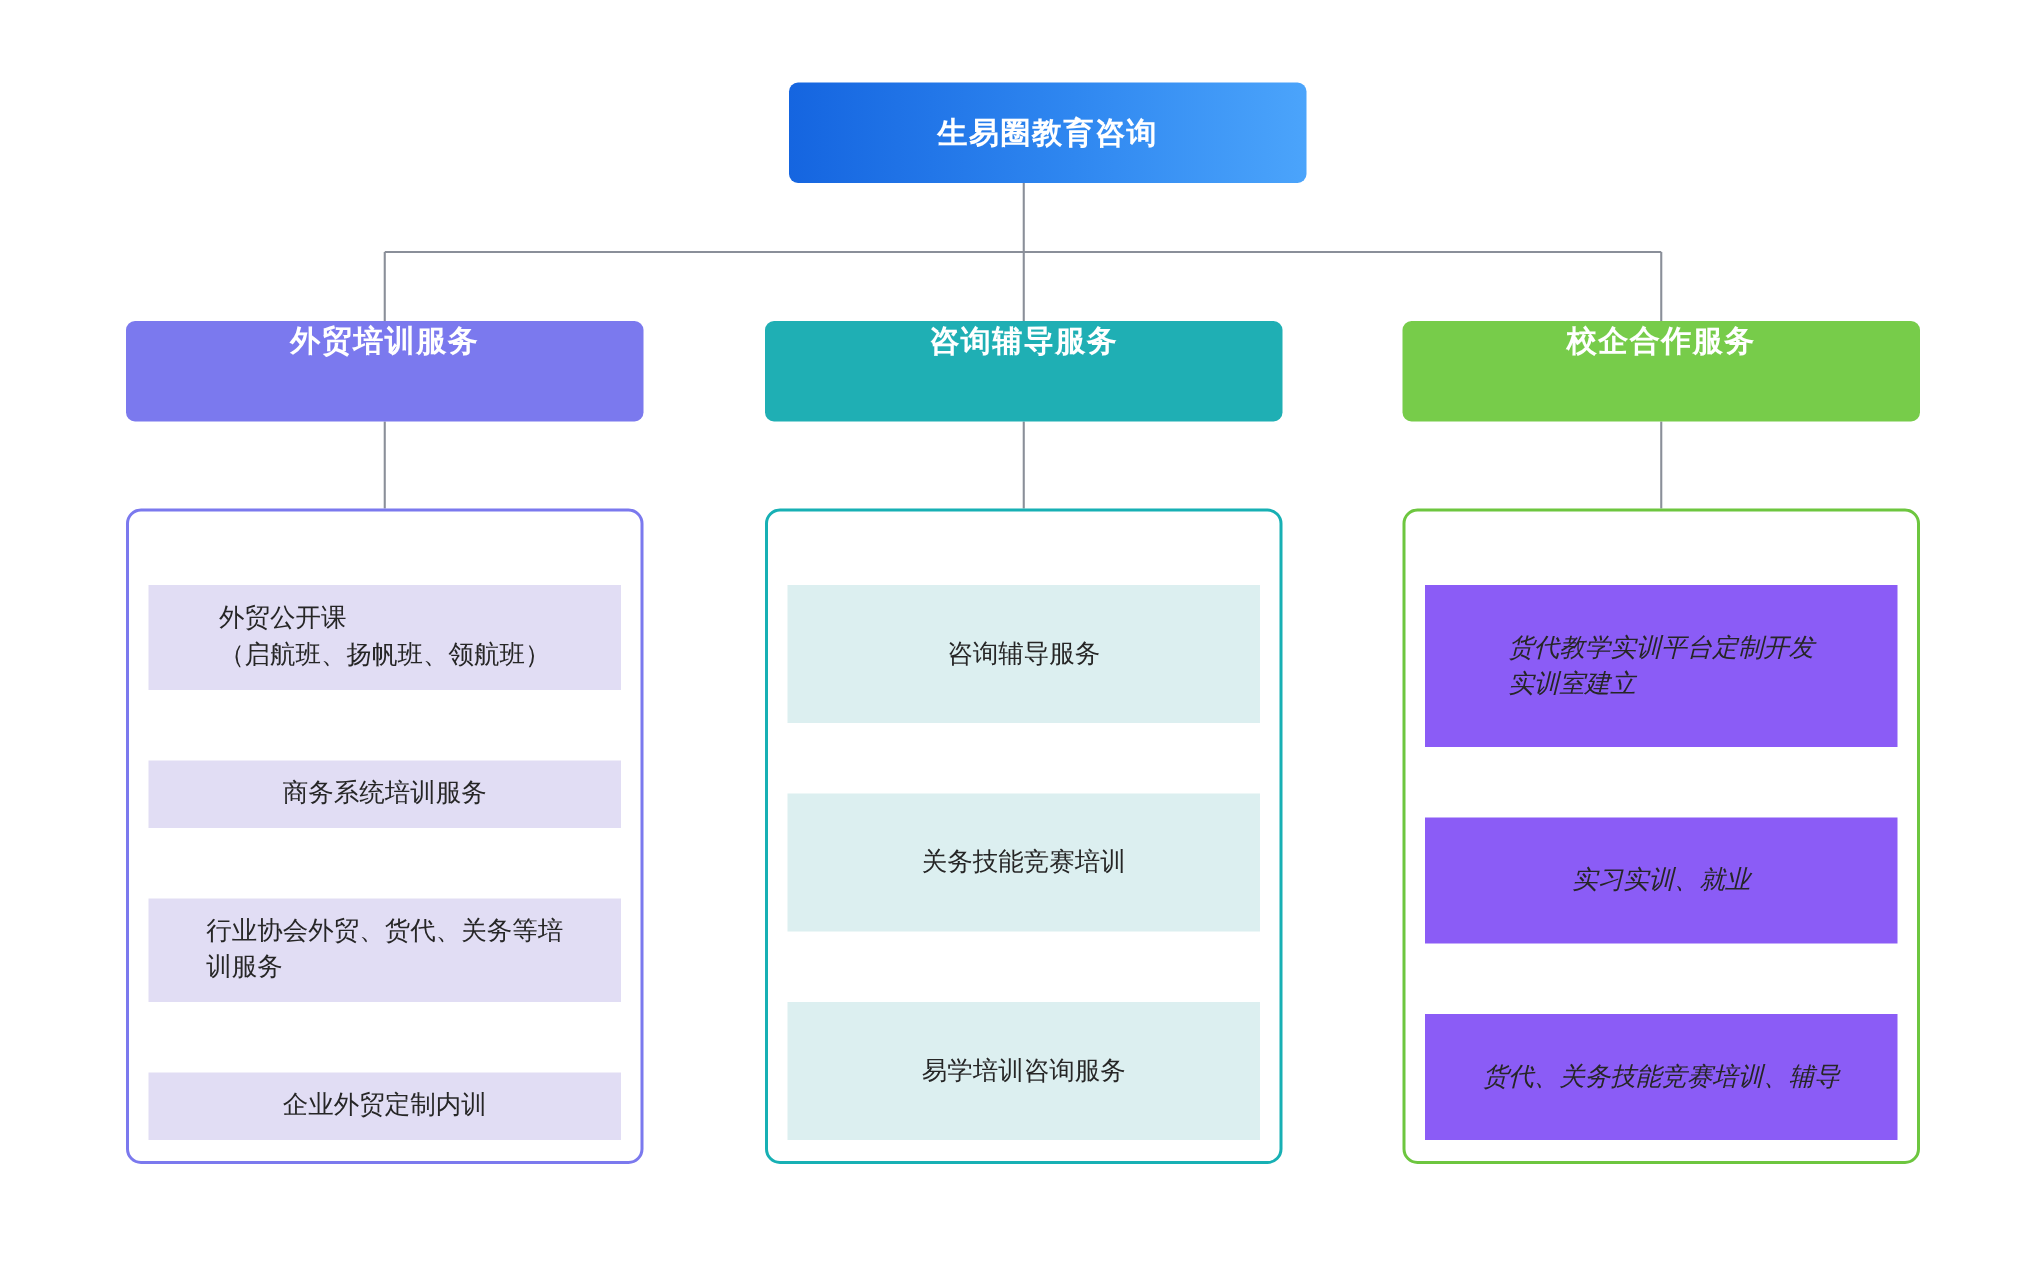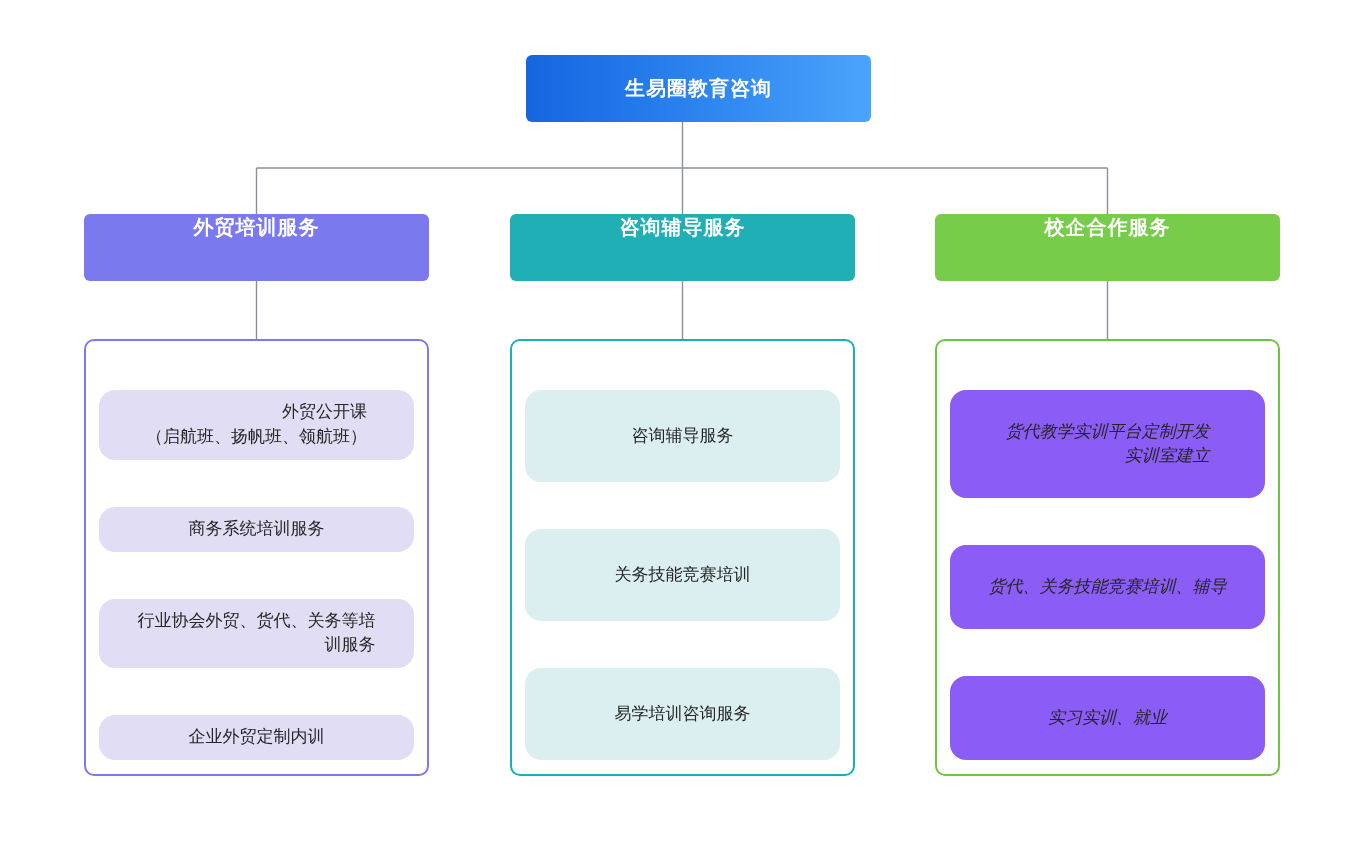--- a/index.html
+++ b/index.html
@@ -82,25 +82,25 @@
     border-radius: 10px;
     background: #ffffff;
     padding: 14px 13px;
     display: flex;
     flex-direction: column;
     gap: 12px;
   }
 
   .leaf-card {
     box-sizing: border-box;
-    border-radius: 16px;
+    border-radius: 0;
     display: flex;
     align-items: center;
     justify-content: center;
-    text-align: right;
+    text-align: left;
     font-size: 17px;
     line-height: 1.45;
     color: #262626;
     padding: 9px 10px;
     flex: 1 1 auto;
     white-space: pre-line;
     margin-top: 35px;
   }
 
   
@@ -167,18 +167,18 @@
     </div>
   </div>
 
   <div class="branch branch-3">
     <div class="branch-header">
       <span>校企合作服务</span>
     </div>
     <div class="branch-body">
       <div class="leaf-card">货代教学实训平台定制开发
 实训室建立</div>
+      <div class="leaf-card">实习实训、就业</div>
       <div class="leaf-card">货代、关务技能竞赛培训、辅导</div>
-      <div class="leaf-card">实习实训、就业</div>
     </div>
   </div>
 
 </div>
 
 </body></html>

